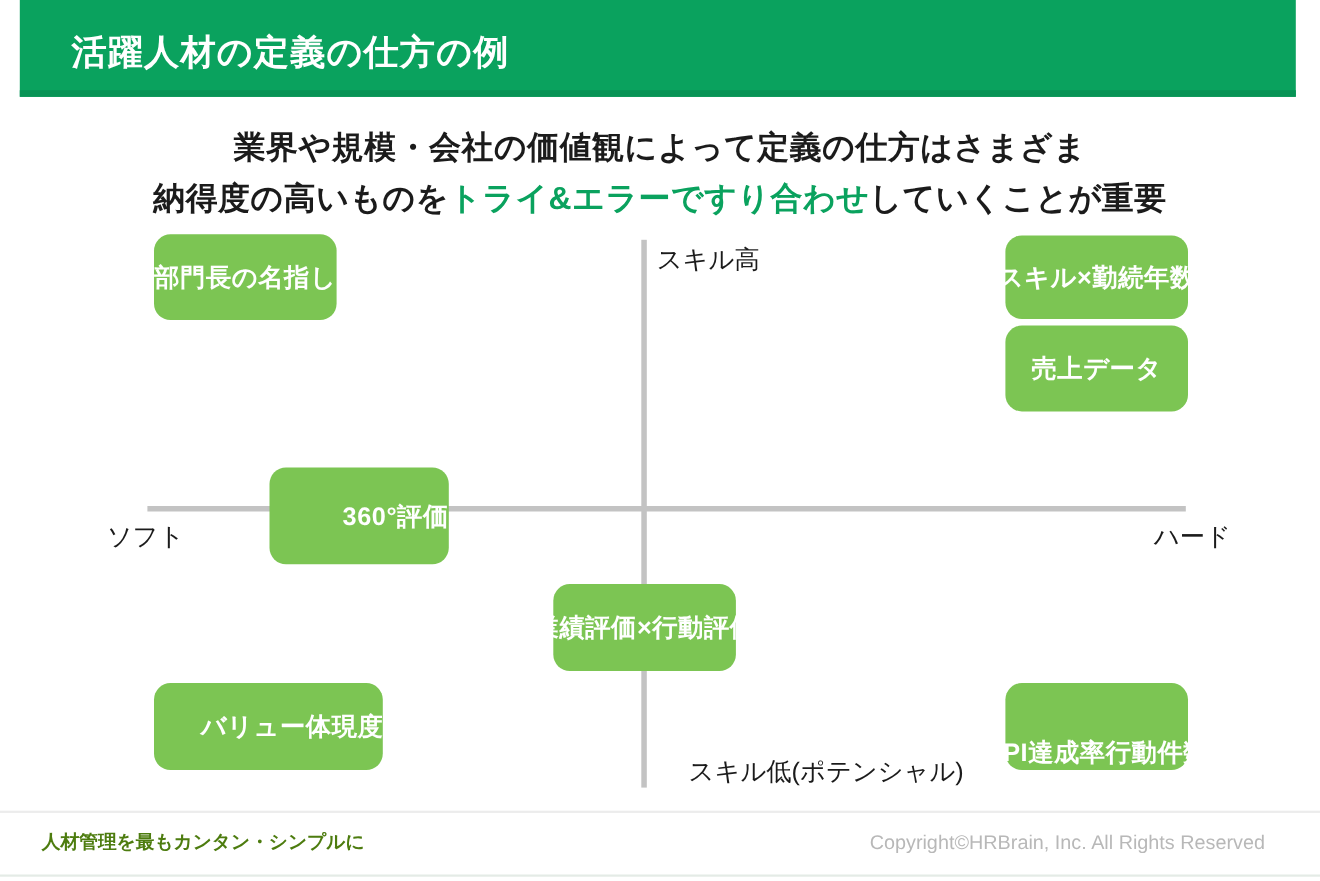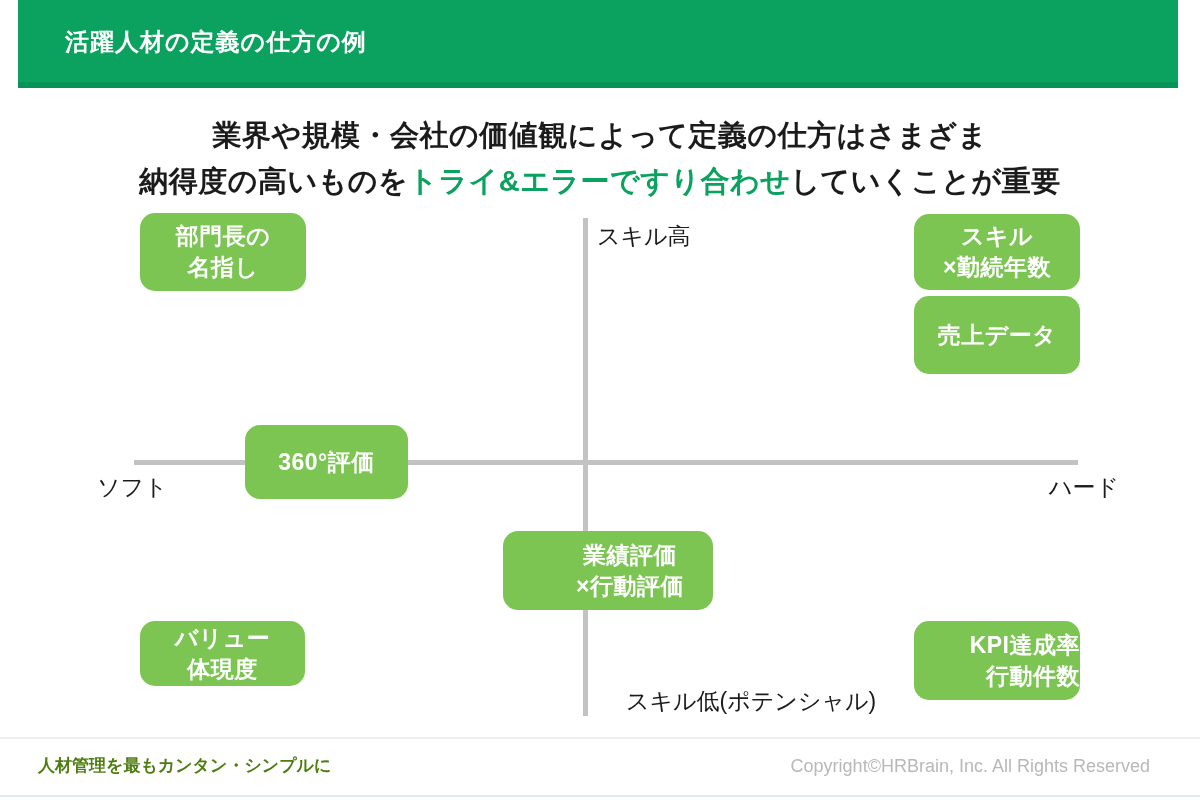--- a/index.html
+++ b/index.html
@@ -25,21 +25,21 @@
     height: 88px;
     background: #0aa25e;
     border-bottom: 6px solid #079355;
     box-sizing: border-box;
   }
   .header-title {
     position: absolute;
     left: 47px;
     top: 26px;
     color: #ffffff;
-    font-size: 24px;
+    font-size: 32px;
     font-weight: bold;
     letter-spacing: 1px;
     white-space: nowrap;
   }
 
   
   .subtitle {
     position: absolute;
     left: 0;
     top: 112px;
@@ -86,35 +86,34 @@
 
   
   .qbox {
     position: absolute;
     background: #7cc553;
     border-radius: 15px;
     color: #ffffff;
     font-size: 23px;
     font-weight: bold;
     display: flex;
-    flex-direction: column;
     align-items: center;
     justify-content: center;
     text-align: center;
     line-height: 31px;
     letter-spacing: 0.5px;
   }
   .qbox .qline { display: block; white-space: nowrap; }
 
   #box-manager        { left: 140px; top: 213px; width: 166px; height: 78px; }
   #box-skill-tenure   { left: 914px; top: 214px; width: 166px; height: 76px; }
   #box-sales-data     { left: 914px; top: 296px; width: 166px; height: 78px; }
-  #box-360            { left: 245px; top: 425px; width: 163px; height: 74px; }
-  #box-perf-behavior  { left: 503px; top: 531px; width: 166px; height: 79px; padding-left: 44px; }
-  #box-value          { left: 140px; top: 621px; width: 165px; height: 65px; }
+  #box-360            { left: 245px; top: 425px; width: 163px; height: 88px; justify-content: flex-end; }
+  #box-perf-behavior  { left: 503px; top: 531px; width: 166px; height: 79px; }
+  #box-value          { left: 140px; top: 621px; width: 165px; height: 79px; padding-left: 43px; }
   #box-kpi            { left: 914px; top: 621px; width: 166px; height: 79px; align-items: flex-end; }
 
   
   .footer-divider {
     position: absolute;
     left: 0;
     top: 737px;
     width: 1200px;
     height: 2px;
     background: #ececec;

